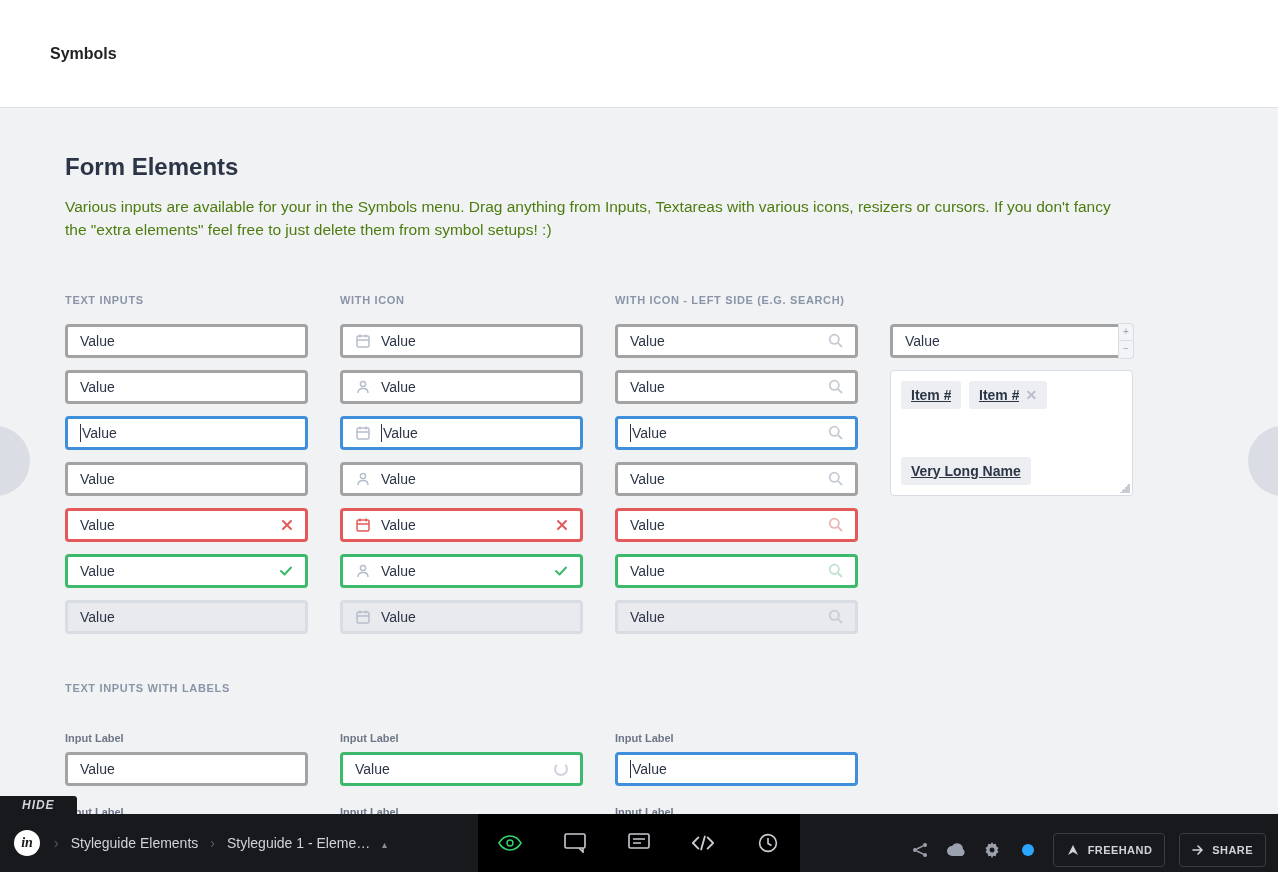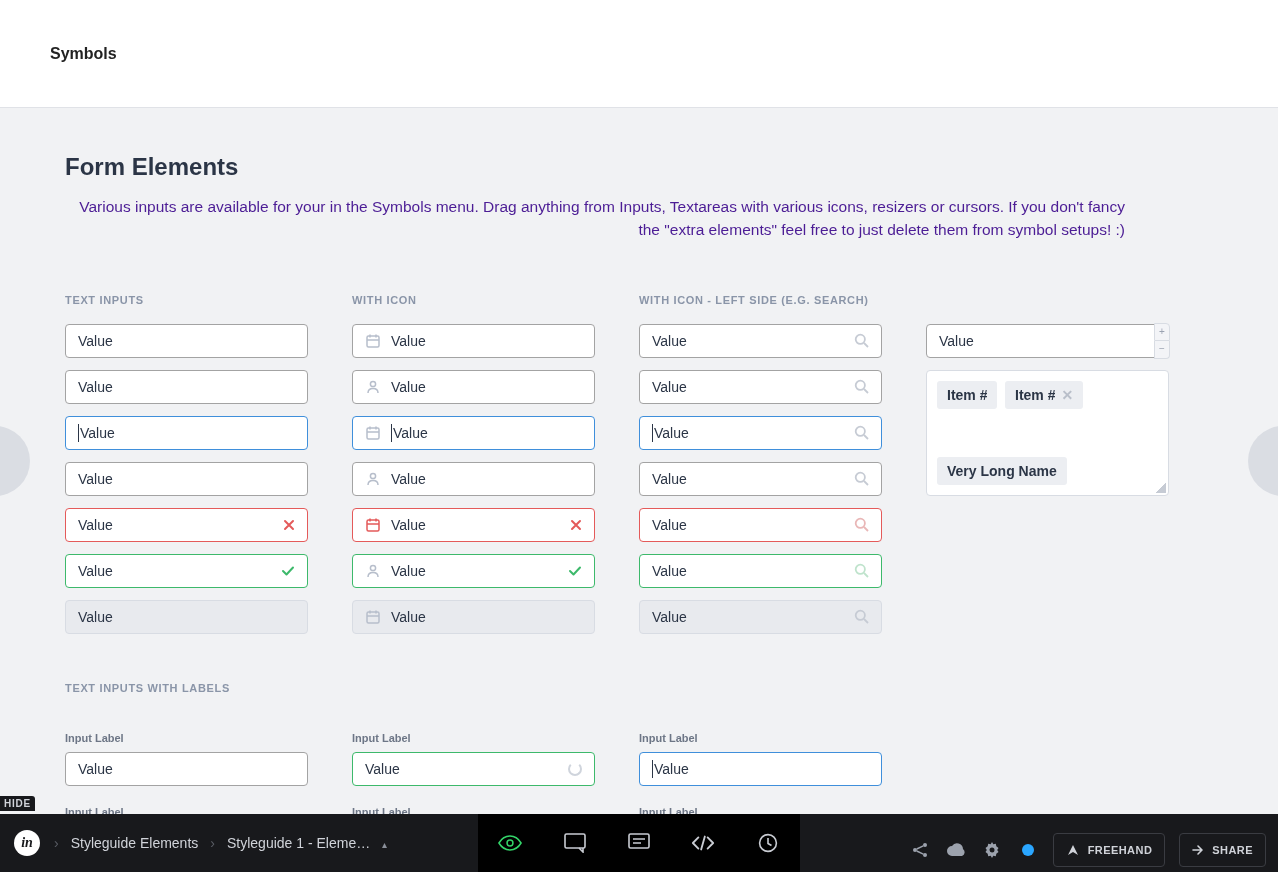--- a/index.html
+++ b/index.html
@@ -21,33 +21,33 @@
   .page {
     background: #f1f2f4;
     height: calc(872px - 108px - 58px);
     overflow: hidden;
     padding: 45px 0 0 0;
     position: relative;
   }
   .page-inner { width: 1148px; margin: 0 auto; }
 
   .section-title { font-size: 24px; font-weight: 800; color: #2b3546; margin-bottom: 14px; }
-  .section-desc  { font-size: 15.5px; color: #4c1d95; line-height: 1.5; max-width: 1060px; margin-bottom: 52px; text-align: right; }
-
-  .columns { display: flex; gap: 44px; }
+  .section-desc  { font-size: 15.5px; color: #4d7c0f; line-height: 1.5; max-width: 1060px; margin-bottom: 52px; }
+
+  .columns { display: flex; gap: 32px; }
   .col { width: 243px; }
   .col-label {
     font-size: 11px; font-weight: 700; letter-spacing: 0.06em;
     color: #8a95a8; text-transform: uppercase; margin-bottom: 16px; height: 14px;
   }
   .col-label.empty { visibility: hidden; }
 
   .input-row { position: relative; margin-bottom: 12px; }
   .field {
-    width: 100%; height: 34px; border: 1px solid #a3a3a3; border-radius: 4px;
+    width: 100%; height: 34px; border: 3px solid #a3a3a3; border-radius: 4px;
     background: #fff; font-size: 14px; color: #2b3546; padding: 0 12px;
     display: flex; align-items: center;
   }
   .field.focused { border-color: #3f8fdb; }
   .field.error   { border-color: #e45a5a; }
   .field.success { border-color: #3db96b; }
   .field.disabled{ background: #e8eaee; border-color: #d8dce3; }
   .field .ico-left  { margin-right: 10px; display:flex; }
   .field .ico-right { margin-left: auto; display:flex; }
   .cursor { display:inline-block; width:1px; height:18px; background:#2b3546; margin-right:1px; vertical-align:middle; }
@@ -64,21 +64,21 @@
   .stepper .sb:last-child  { border-bottom-right-radius:4px; border-top:0; }
 
   .tagbox {
     width:100%; min-height: 122px; border:1px solid #d8dce3; border-radius:4px; background:#fff;
     padding: 10px; display:flex; flex-wrap:wrap; align-content:flex-start; gap:8px; position:relative;
   }
   .tag {
     background:#eceef2; border-radius:3px; padding: 6px 10px; font-size:14px; font-weight:700;
     color:#2b3546; display:flex; align-items:center; gap:6px; max-width: 100%;
   }
-  .tag .tx { white-space: nowrap; overflow:hidden; }
+  .tag .tx { white-space: nowrap; overflow:hidden;text-decoration:underline; }
   .tag .xg { color:#b9bfca; font-size:14px; }
   .resize-handle {
     position:absolute; right:2px; bottom:2px; width:10px; height:10px;
     background: linear-gradient(135deg, transparent 50%, #c6cbd4 50%);
   }
 
   .label-row { font-size:11px; font-weight:700; color:#6d7686; margin-bottom:8px; margin-top:20px; }
   .spinner { width:14px; height:14px; border:2px solid #cfd4dc; border-top-color:transparent; border-radius:50%; }
 
   .textarea {
@@ -91,21 +91,21 @@
   .side-nav.left  { left:-40px; }
   .side-nav.right { right:-40px; }
 
   
   .bottom {
     position:absolute; left:0; right:0; bottom:0; height:58px; background:#18191c;
     display:flex; align-items:center; color:#d0d3d9; font-size:14px;
   }
   .hide-tag {
     position:absolute; left:0; top:-18px; background:#18191c; color:#d0d3d9;
-    font-size:10px; font-weight:700; letter-spacing:0.08em; padding:2px 4px; border-top-right-radius:3px;
+    font-size:12px; font-weight:700; letter-spacing:0.08em; padding:2px 22px; border-top-right-radius:3px;font-style:italic;
   }
   .in-badge {
     width:26px; height:26px; border-radius:50%; background:#fff; color:#18191c;
     font-weight:800; font-style:italic; font-size:14px; display:flex; align-items:center; justify-content:center;
     margin-left:14px; margin-right:12px; font-family: Georgia, serif;
   }
   .crumb { color:#d0d3d9; margin: 0 10px; white-space:nowrap; }
   .chev { color:#5a5d65; margin: 0 2px; }
   .dropdown-caret { color:#8a8f99; margin-left:8px; font-size:10px; }
   .center-tools {

